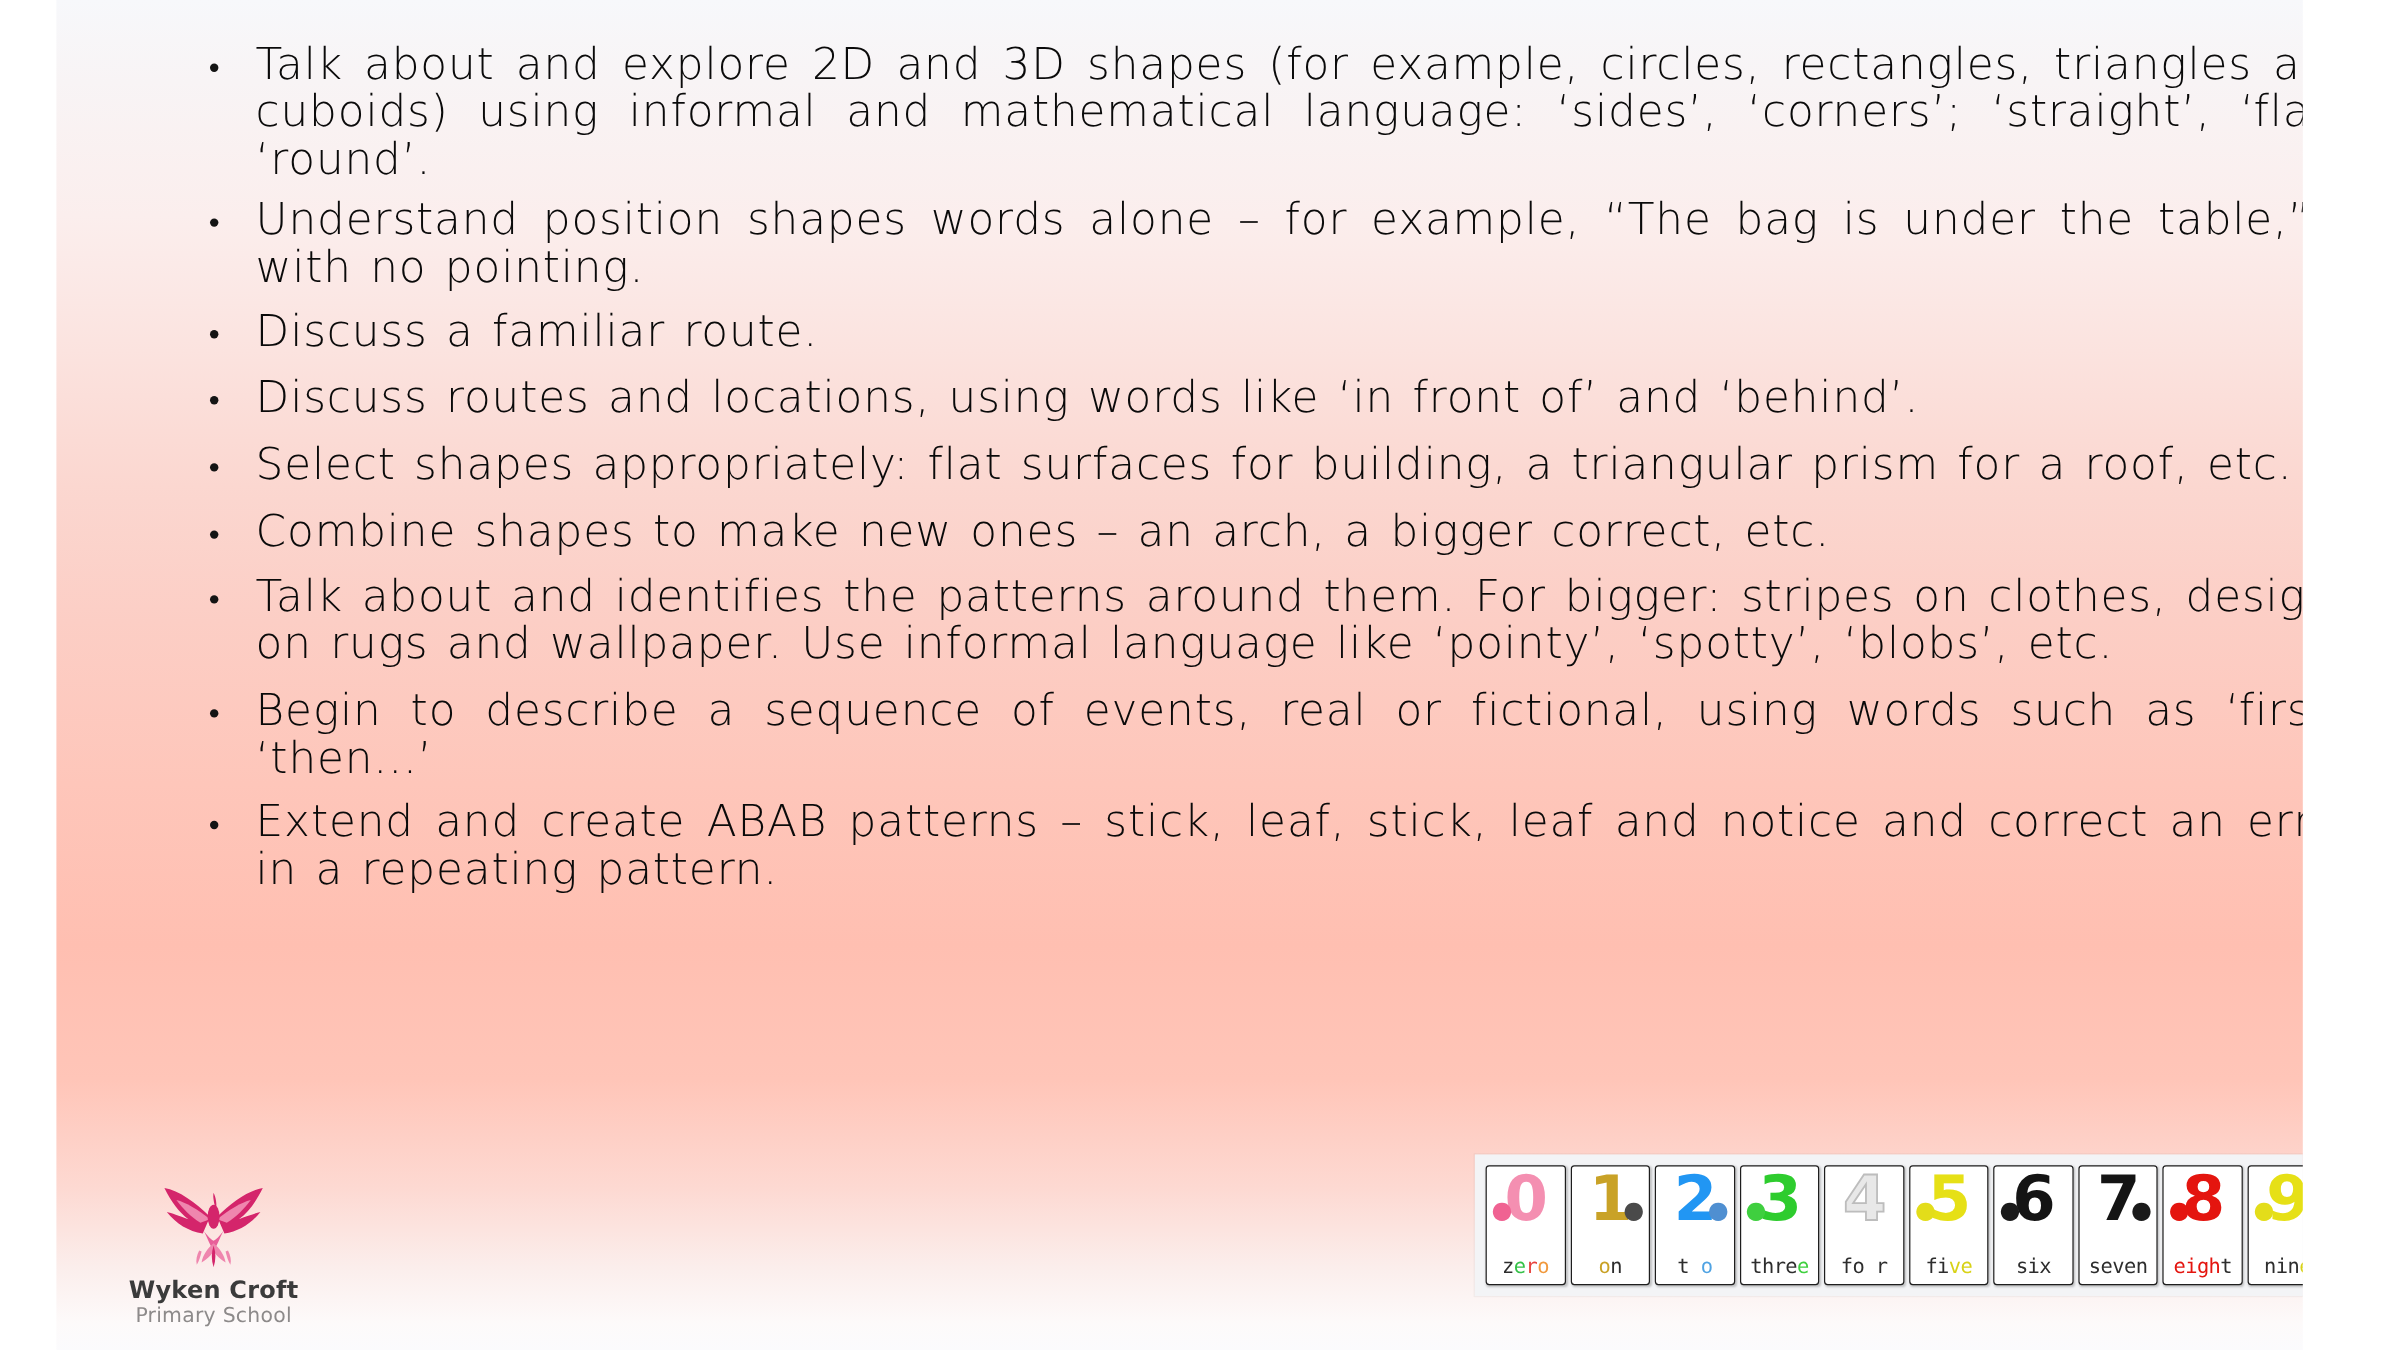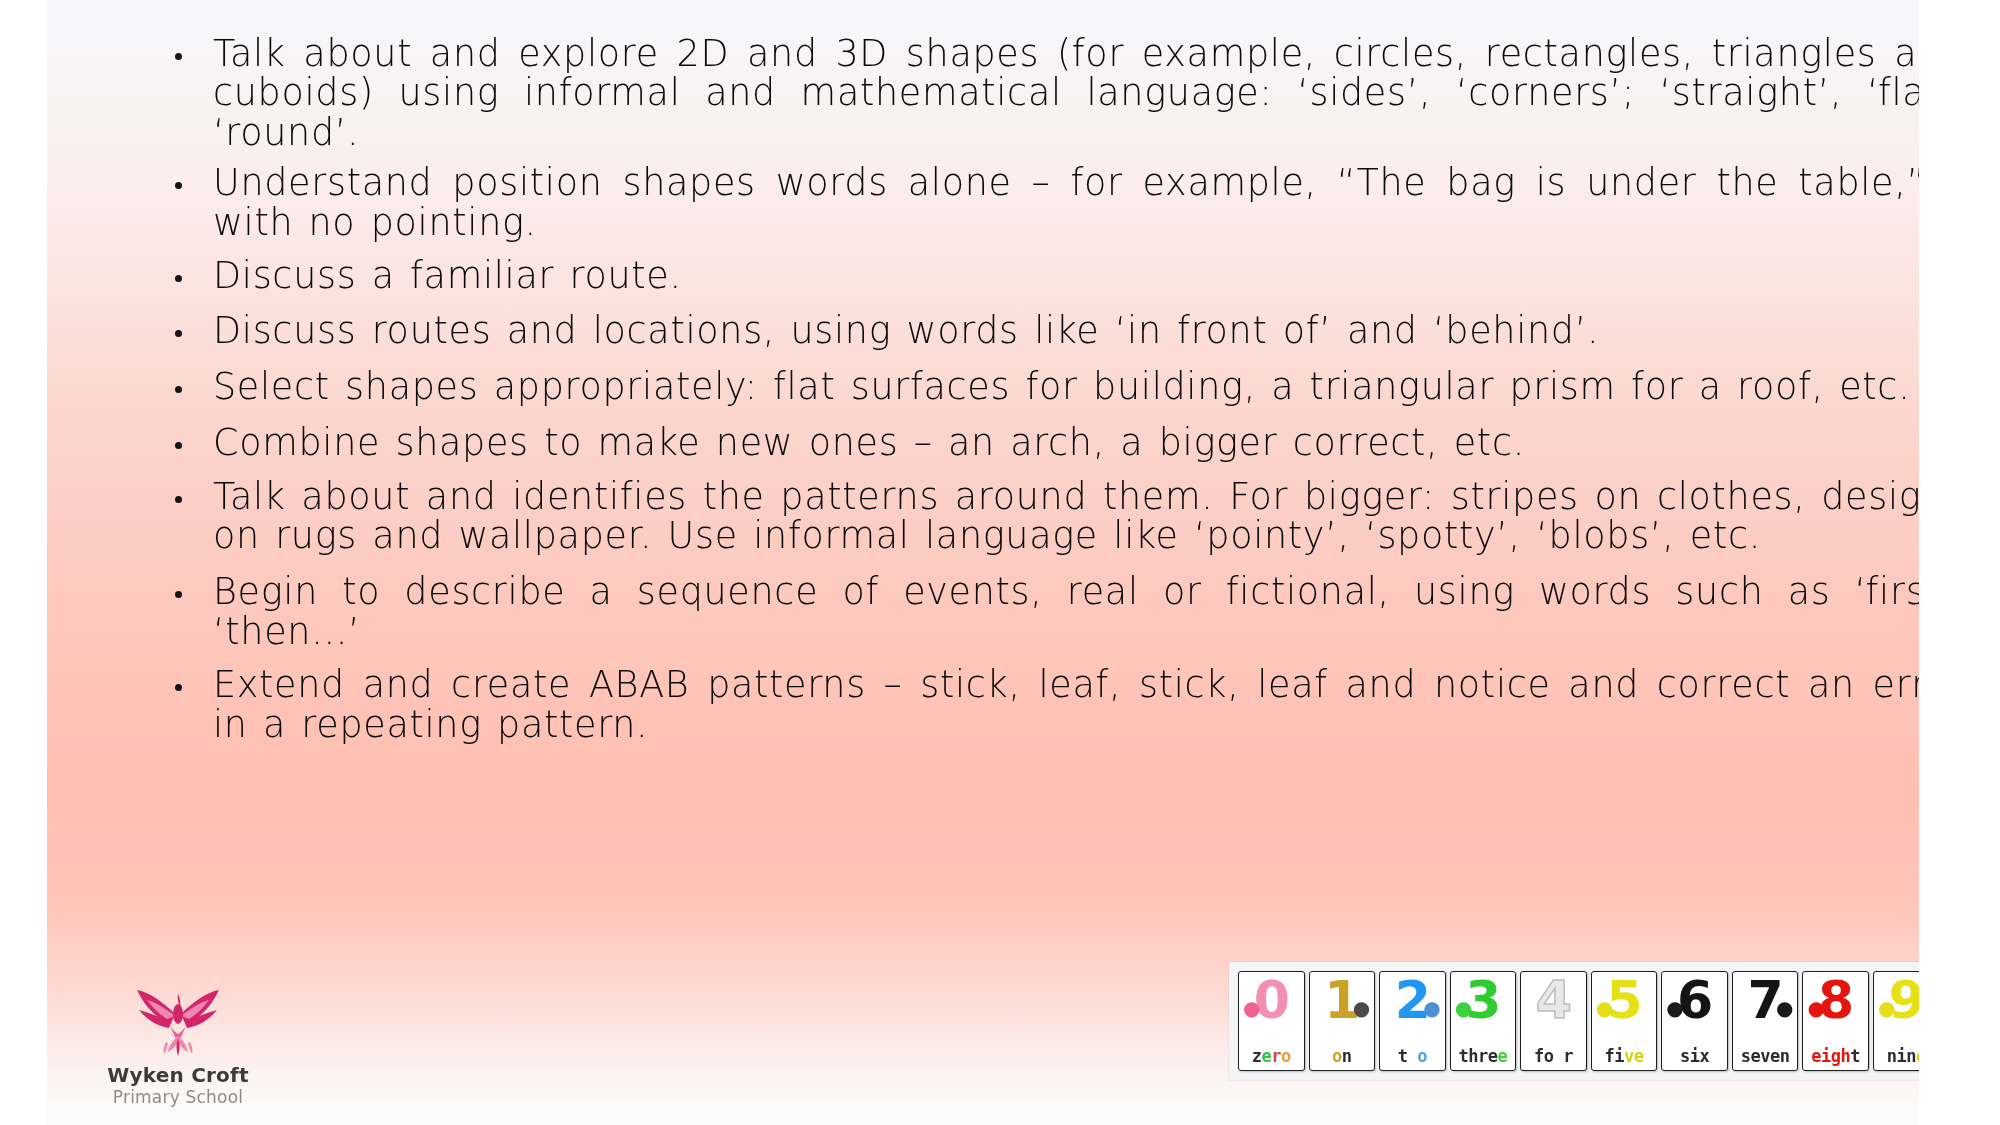--- a/index.html
+++ b/index.html
@@ -173,21 +173,21 @@
     font-size: 20px;
     line-height: 1;
   }
   .ncard .critter.l { left: 4px; }
   .ncard .critter.r { right: 4px; }
   .ncard .word {
     position: relative;
     z-index: 2;
     font-family: "DejaVu Sans Mono", "Liberation Mono", monospace;
     font-size: 17px;
-    font-weight: 700;
+    font-weight: 400;
     line-height: 1;
     padding-bottom: 5px;
     letter-spacing: -0.5px;
     color: #111;
   }
   .ncard .word .c { display: inline; }
 </style>
 </head>
 <body>
 

